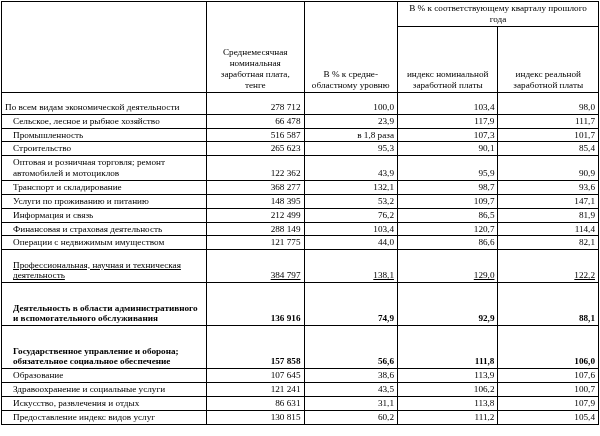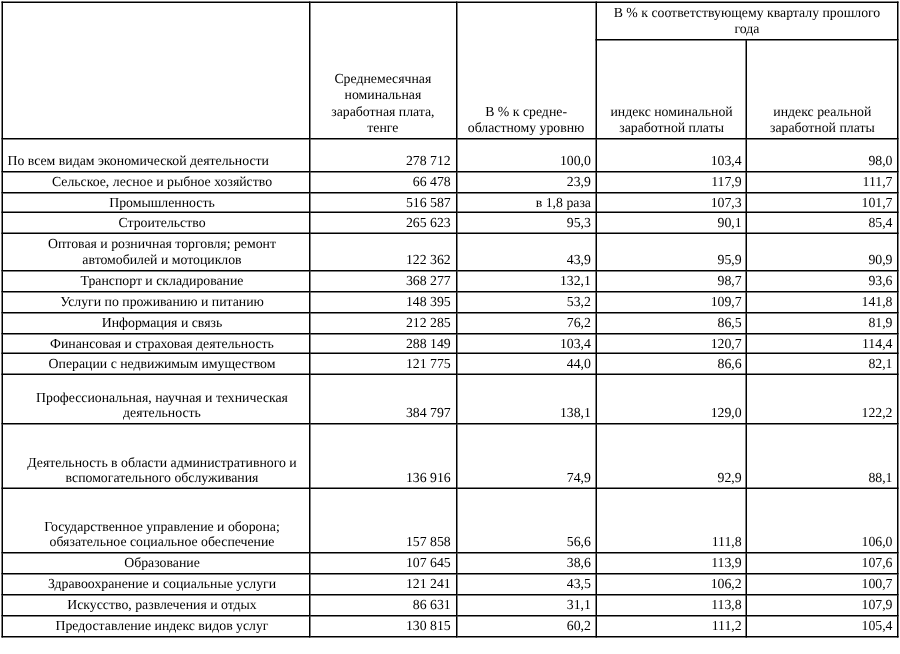--- a/index.html
+++ b/index.html
@@ -54,30 +54,29 @@
   .col-nom    { width: 100px; }
   .col-real   { width: 100px; }
 
   td.name {
     text-align: left;
     vertical-align: bottom;
     border-left: none;
   }
   td.name.indent {
     padding-left: 11px;
-    text-align: center;
   }
   td.num {
     text-align: right;
     padding-right: 6px;
     vertical-align: bottom;
   }
   .r-tall2 { height: 22px; }
-  .r-tall3 { height: 33px; }
-  .r-tall4 { height: 43px; }
+  .r-tall3 { height: 33px; text-decoration: underline; }
+  .r-tall4 { height: 43px; font-weight: bold; }
   .r-one   { height: 13px; }
 </style>
 </head>
 <body>
 
 <div class="sheet">
   <table class="stat">
     <colgroup>
       <col class="col-name">
       <col class="col-wage">
@@ -138,25 +137,25 @@
           <td class="num">368 277</td>
           <td class="num">132,1</td>
           <td class="num">98,7</td>
           <td class="num">93,6</td>
         </tr>
         <tr class="r-one">
           <td class="name indent">Услуги по проживанию и питанию</td>
           <td class="num">148 395</td>
           <td class="num">53,2</td>
           <td class="num">109,7</td>
-          <td class="num">141,8</td>
+          <td class="num">147,1</td>
         </tr>
         <tr class="r-one">
           <td class="name indent">Информация и связь</td>
-          <td class="num">212 285</td>
+          <td class="num">212 499</td>
           <td class="num">76,2</td>
           <td class="num">86,5</td>
           <td class="num">81,9</td>
         </tr>
         <tr class="r-one">
           <td class="name indent">Финансовая и страховая деятельность</td>
           <td class="num">288 149</td>
           <td class="num">103,4</td>
           <td class="num">120,7</td>
           <td class="num">114,4</td>

